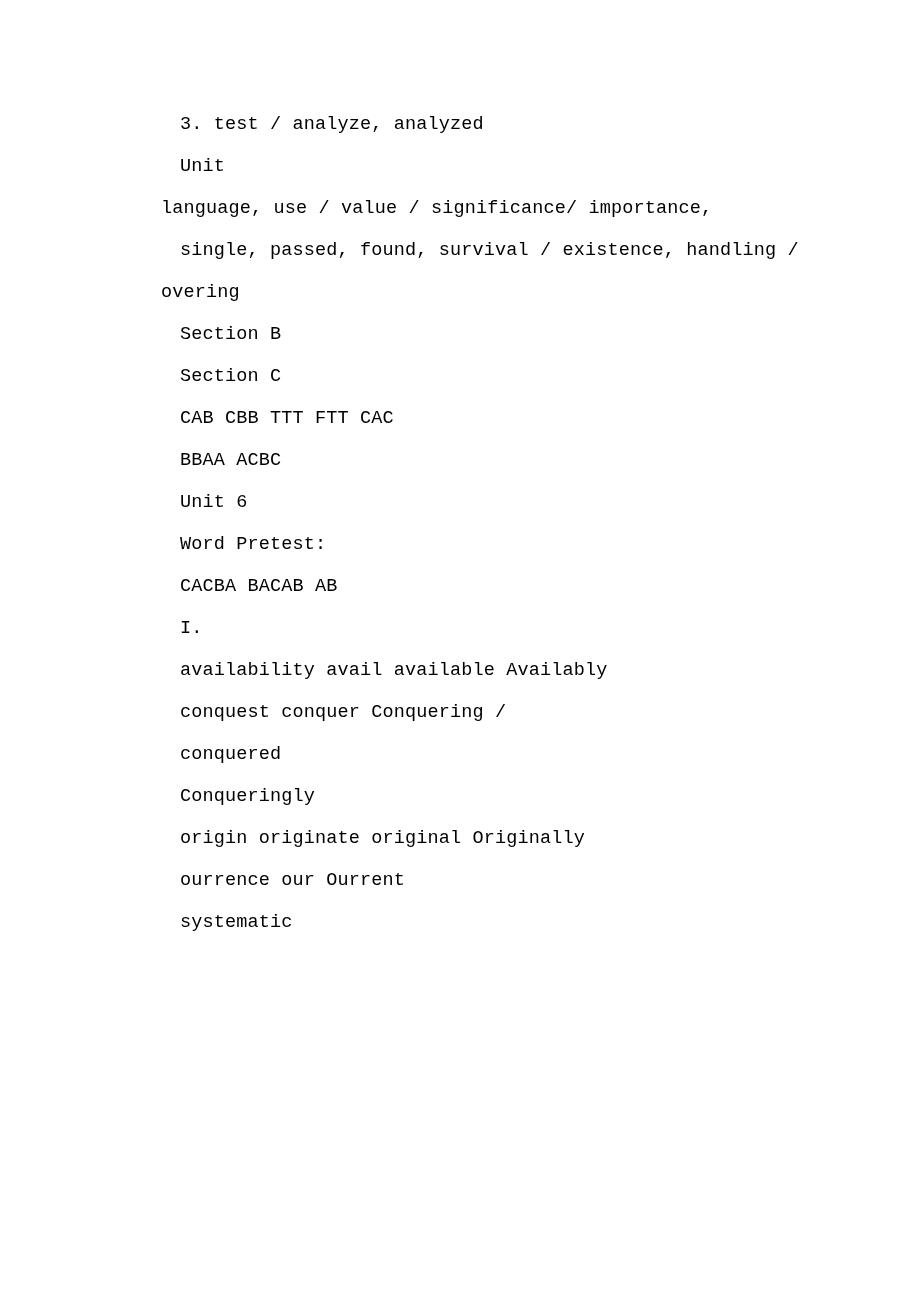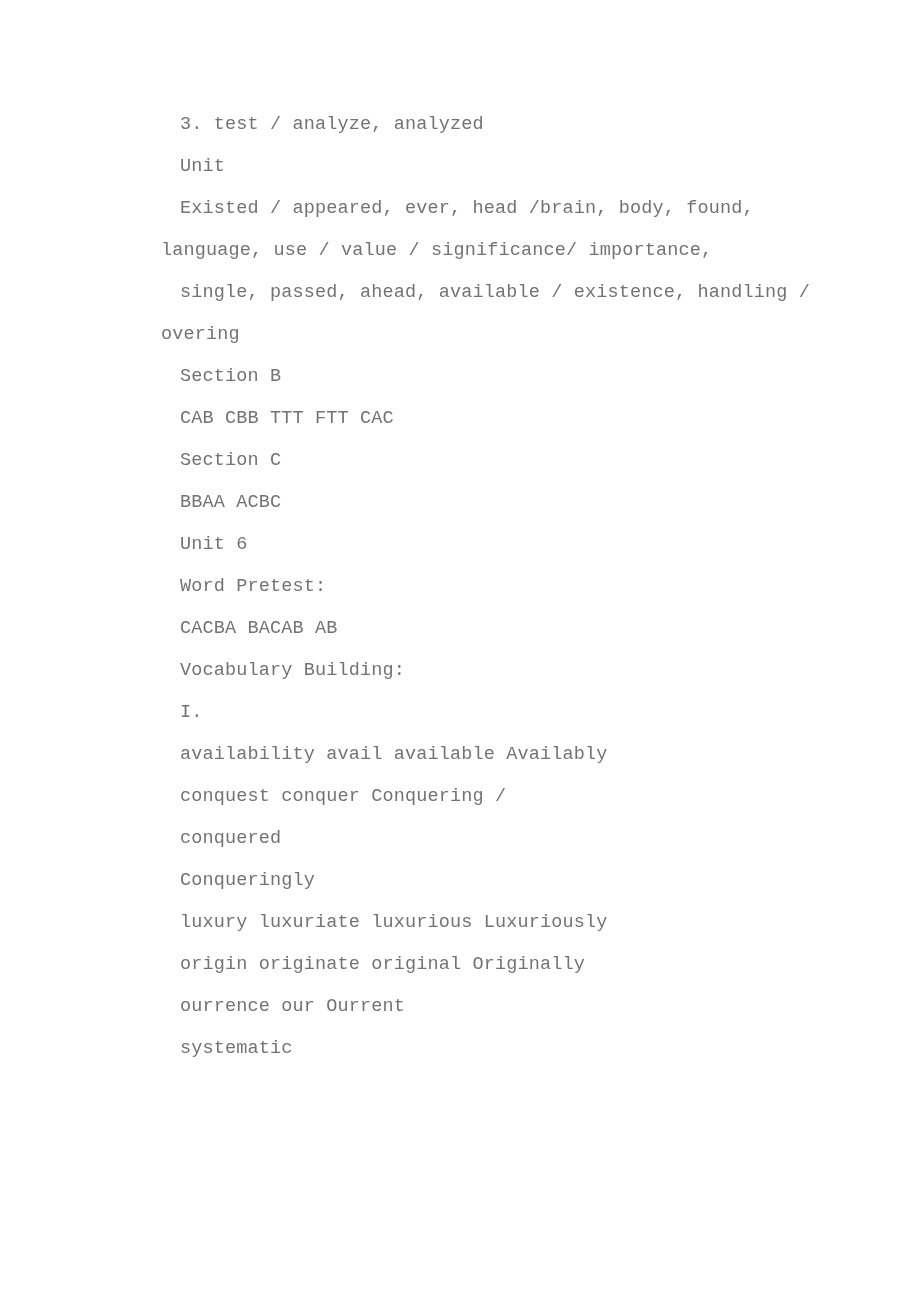--- a/index.html
+++ b/index.html
@@ -23,21 +23,21 @@
     position: absolute;
     left: 138px;
     top: 104px;
     width: 660px;
   }
 
   .line {
     font-family: "Liberation Mono", "DejaVu Sans Mono", monospace;
     font-size: 18.5px;
     line-height: 42px;
-    color: #737373;
+    color: #000000;
     white-space: pre;
     letter-spacing: 0.15px;
     -webkit-font-smoothing: antialiased;
   }
 
   .line.indent {
     padding-left: 42px;
   }
 
   .line.flush {
@@ -45,35 +45,32 @@
     margin-left: 23px;
   }
 </style>
 </head>
 <body>
 
 <div class="page" style="width: 920px; height: 1302px; background: rgb(255, 255, 255);">
   <div class="doc-body" style="color: rgb(43, 43, 43);">
       <div class="line indent">3. test / analyze, analyzed</div>
       <div class="line indent">Unit</div>
-      <div class="line indent">Existed / appeared, ever, head /brain, body, found,</div>
       <div class="line flush">language, use / value / significance/ importance,</div>
-      <div class="line indent">single, passed, ahead, available / existence, handling /</div>
+      <div class="line indent">single, passed, found, survival / existence, handling /</div>
       <div class="line flush">overing</div>
       <div class="line indent">Section B</div>
+      <div class="line indent">Section C</div>
       <div class="line indent">CAB CBB TTT FTT CAC</div>
-      <div class="line indent">Section C</div>
       <div class="line indent">BBAA ACBC</div>
       <div class="line indent">Unit 6</div>
       <div class="line indent">Word Pretest:</div>
       <div class="line indent">CACBA BACAB AB</div>
-      <div class="line indent">Vocabulary Building:</div>
       <div class="line indent">I.</div>
       <div class="line indent">availability avail available Availably</div>
       <div class="line indent">conquest conquer Conquering /</div>
       <div class="line indent">conquered</div>
       <div class="line indent">Conqueringly</div>
-      <div class="line indent">luxury luxuriate luxurious Luxuriously</div>
       <div class="line indent">origin originate original Originally</div>
       <div class="line indent">ourrence our Ourrent</div>
       <div class="line indent">systematic</div>
     </div>
 </div>
 
 </body></html>

